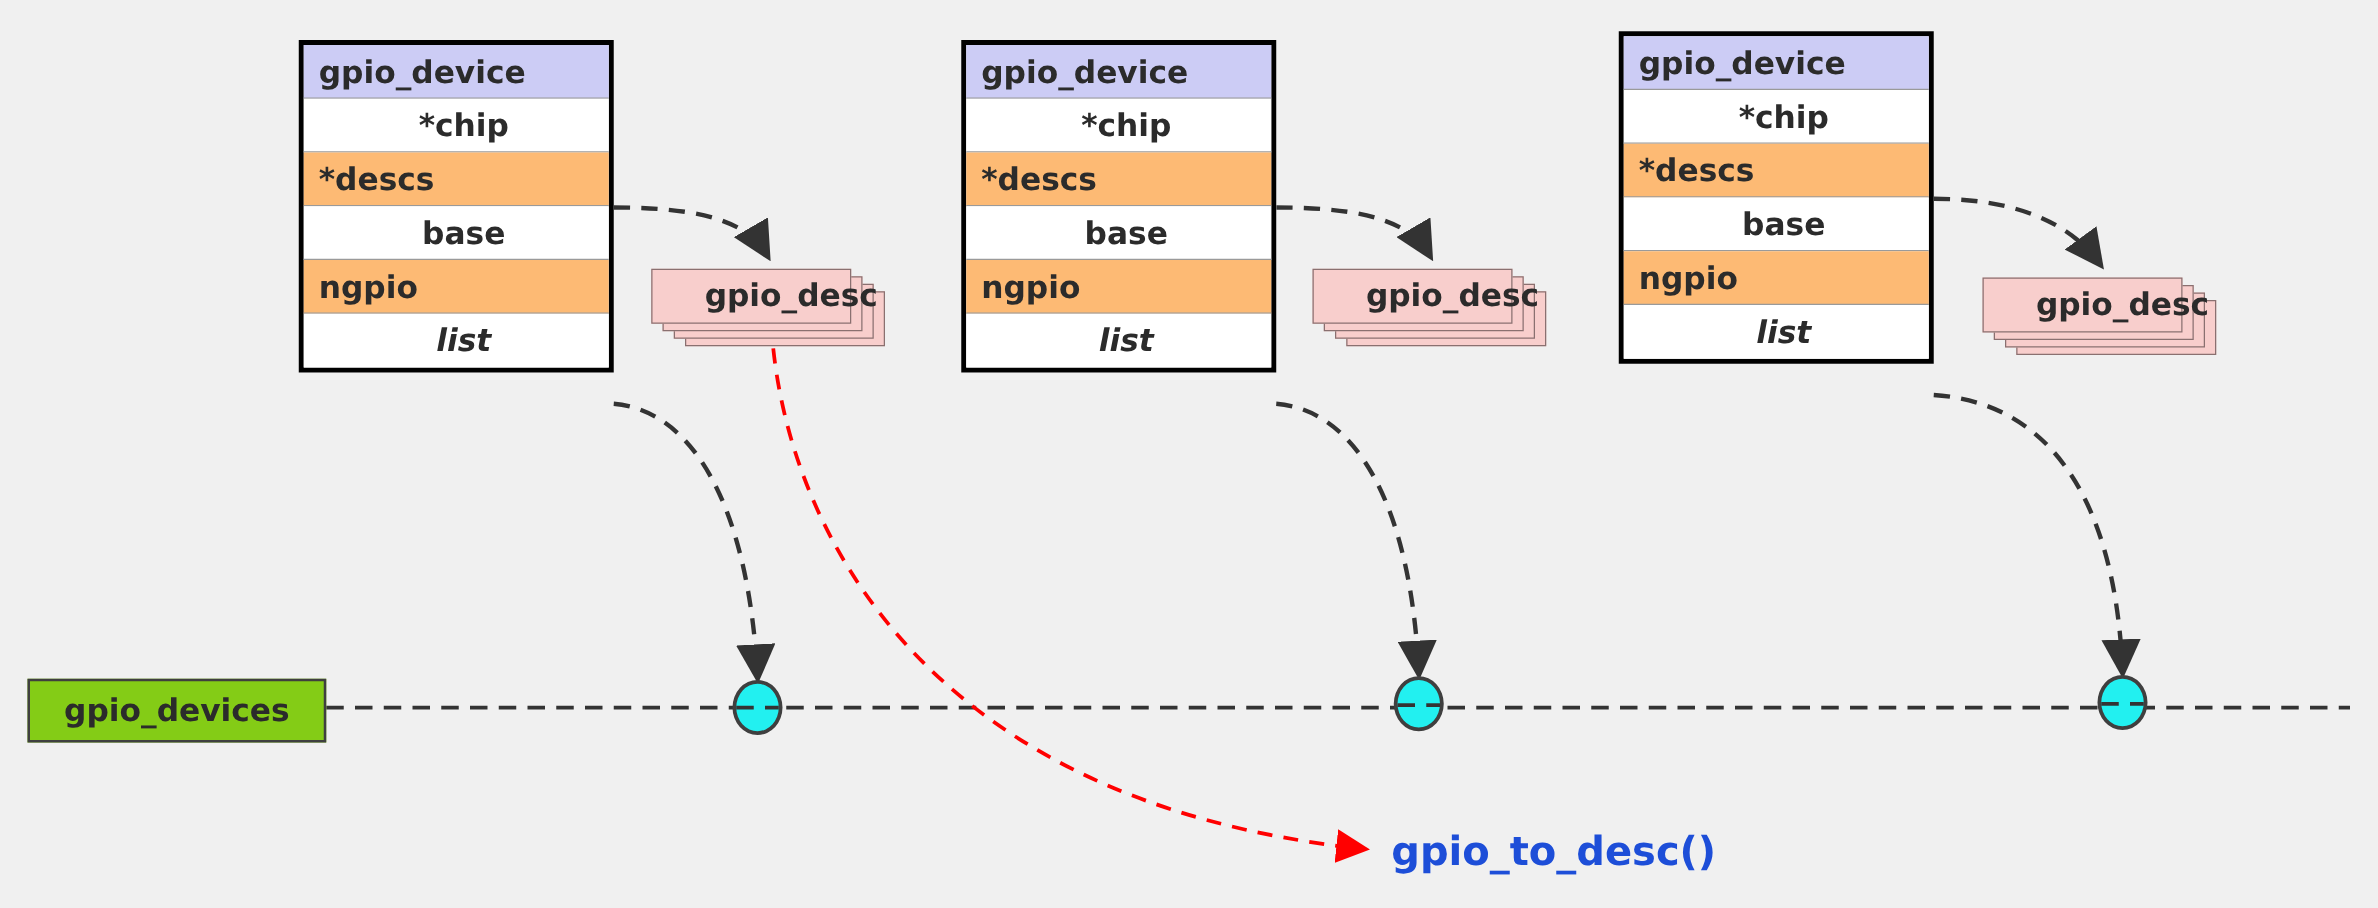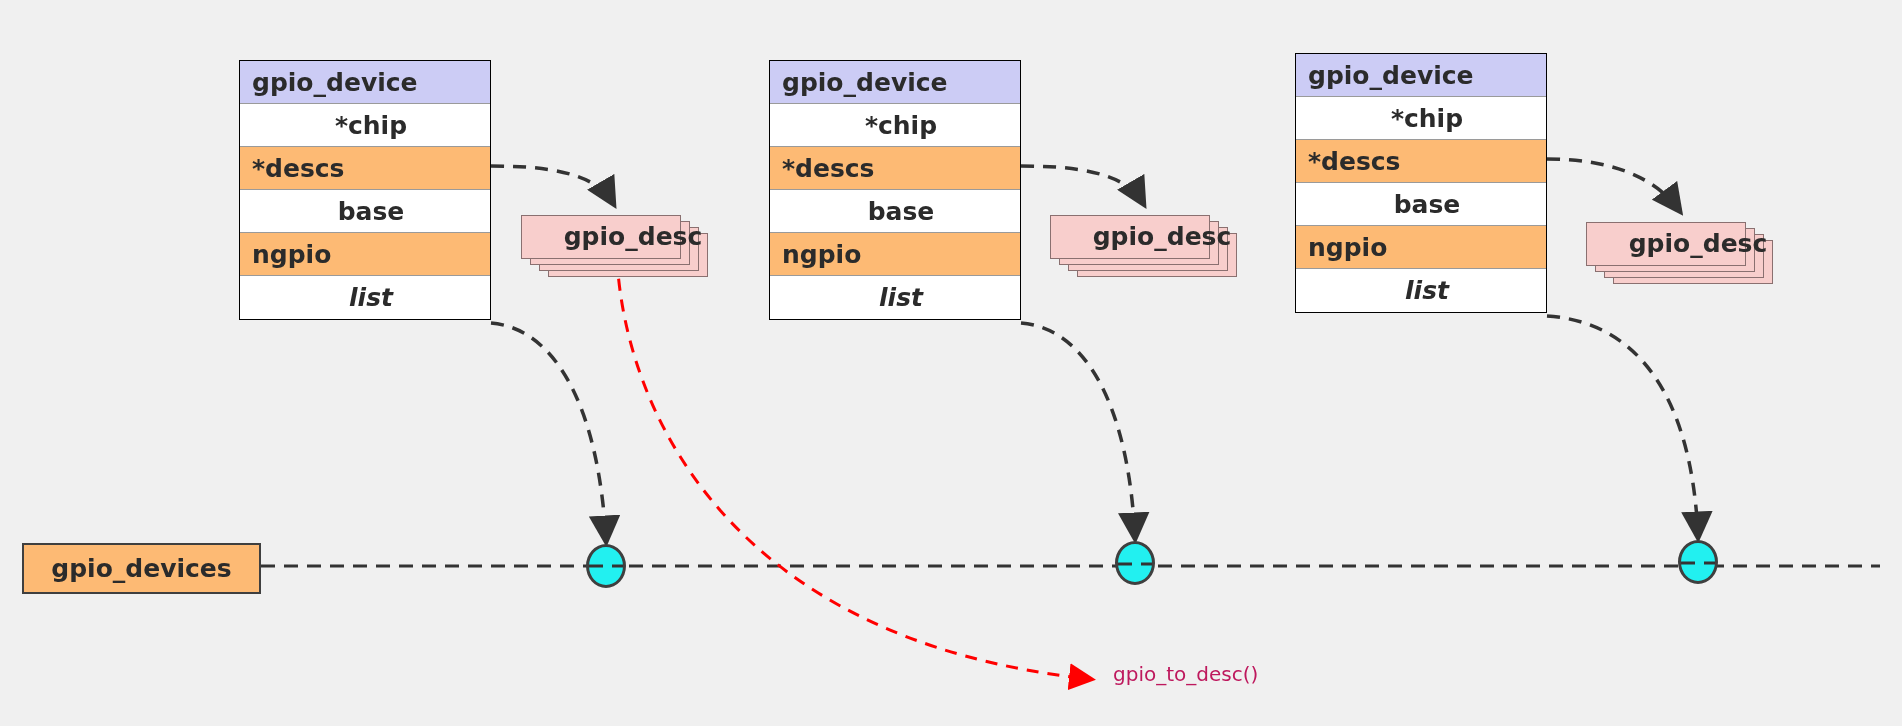--- a/index.html
+++ b/index.html
@@ -12,24 +12,23 @@
     width: 1902px;
     height: 726px;
     background: #f0f0f0;
     overflow: hidden;
     font-family: "DejaVu Sans", "Liberation Sans", sans-serif;
   }
   
   .struct-table {
     position: absolute;
     width: 252px;
-    border: 1px solid #000000;
+    border: 4px solid #000000;
     box-sizing: border-box;
     background: #ffffff;
-    margin-top: 28px;
   }
   .struct-row {
     height: 43px;
     line-height: 43px;
     box-sizing: border-box;
     border-bottom: 1px solid #9a9a9a;
     padding-left: 12px;
     font-size: 25px;
     font-weight: bold;
     color: #2b2b2b;
@@ -76,21 +75,21 @@
     padding-left: 32px;
   }
 
   
   #gpio-devices-box {
     position: absolute;
     left: 22px;
     top: 543px;
     width: 239px;
     height: 51px;
-    background: #fdba74;
+    background: #84cc16;
     border: 2px solid #3f3f3f;
     box-sizing: border-box;
     line-height: 47px;
     text-align: center;
     font-size: 25px;
     font-weight: bold;
     color: #2b2b2b;
     white-space: nowrap;
   }
 
@@ -103,23 +102,23 @@
     background: #22f0f0;
     border: 3px solid #3f3f3f;
     box-sizing: border-box;
   }
 
   
   #gpio-to-desc-label {
     position: absolute;
     left: 1113px;
     top: 662px;
-    font-size: 20px;
-    font-weight: normal;
-    color: #be185d;
+    font-size: 32px;
+    font-weight: bold;
+    color: #1d4ed8;
     white-space: nowrap;
   }
 
   svg.overlay {
     position: absolute;
     left: 0; top: 0;
     width: 1902px;
     height: 726px;
     pointer-events: none;
   }

